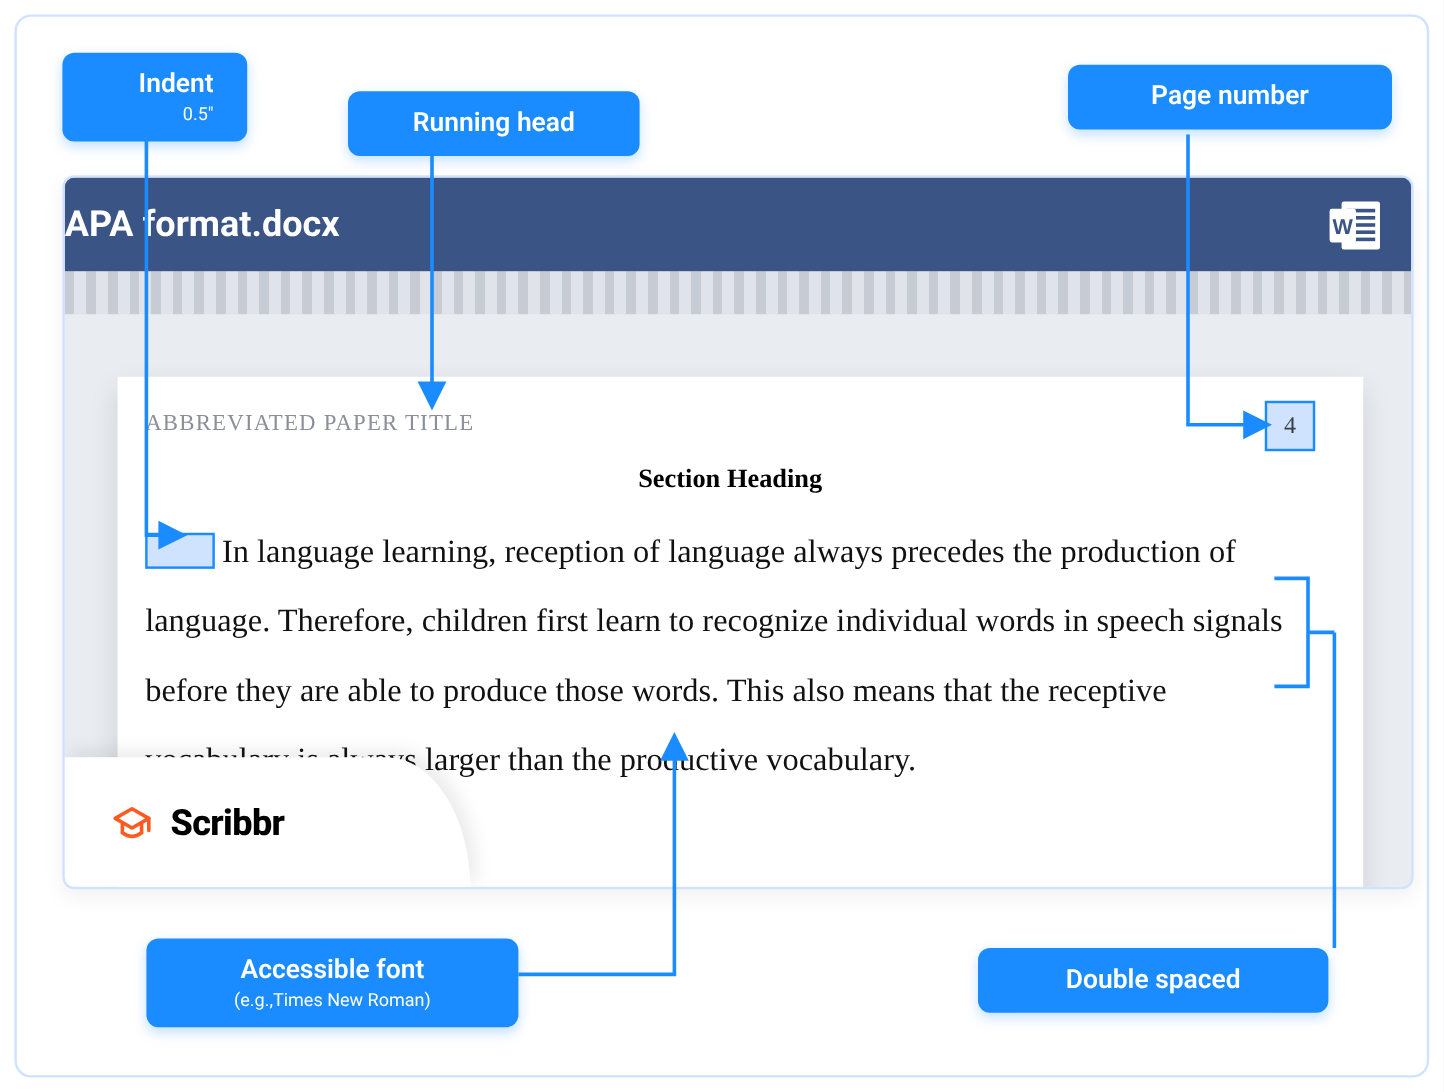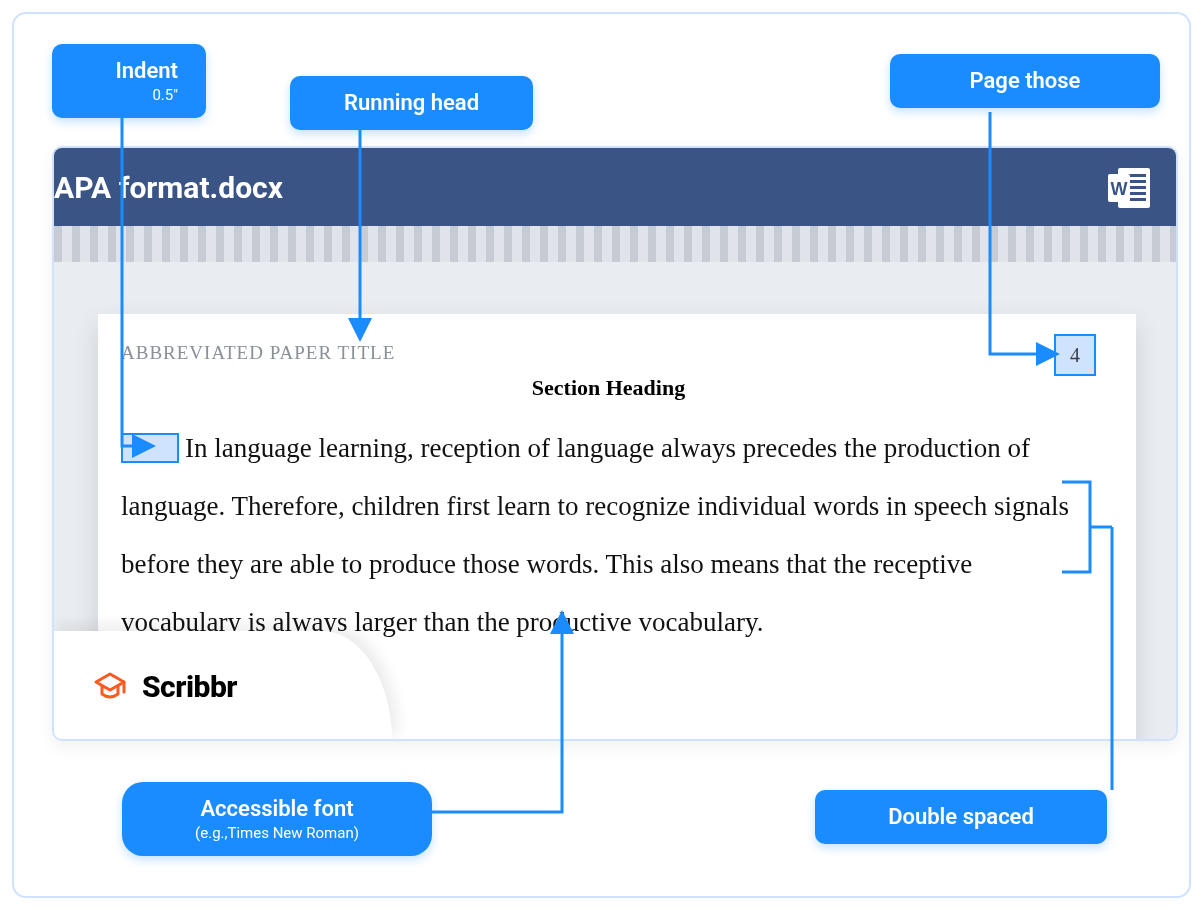--- a/index.html
+++ b/index.html
@@ -113,21 +113,21 @@
     font-family: "Times New Roman", Times, serif;
     font-size: 20px;
     display: flex;
     align-items: center;
     justify-content: center;
   }
   .section-heading {
     text-align: center;
     font-weight: 700;
     font-size: 22px;
-    margin-top: 11px;
+    margin-top: 22px;
     font-family: "Times New Roman", Times, serif;
   }
   .body-text {
     font-size: 27px;
     line-height: 2.15;
     margin-top: 18px;
     font-family: "Times New Roman", Times, serif;
     color: #111;
   }
   .indent-box {
@@ -180,21 +180,21 @@
   <div class="pill" style="left:38px; top:30px; width:154px;text-align:right;">
     <span>Indent</span>
     <span class="sub">0.5"</span>
   </div>
 
   <div class="pill" style="left:276px; top:40px; width:243px;margin-top:22px;">
     <span>Running head</span>
   </div>
 
   <div class="pill" style="left:876px; top:40px; width:270px;">
-    <span>Page those</span>
+    <span>Page number</span>
   </div>
 
   <div class="doc-window">
     <div class="titlebar">
       <span class="title">APA format.docx</span>
       <svg class="word-icon" viewBox="0 0 48 48">
         <rect x="12" y="4" width="32" height="40" rx="2" fill="#fff"></rect>
         <rect x="16" y="10" width="24" height="3" fill="#3b5486"></rect>
         <rect x="16" y="16" width="24" height="3" fill="#3b5486"></rect>
         <rect x="16" y="22" width="24" height="3" fill="#3b5486"></rect>
@@ -220,21 +220,21 @@
         <svg width="36" height="36" viewBox="0 0 36 36">
           <path d="M4 14 L18 6 L32 14 L18 22 Z" fill="none" stroke="#ff5a1f" stroke-width="3" stroke-linejoin="round"></path>
           <path d="M10 18 L10 26 Q18 32 26 26 L26 18" fill="none" stroke="#ff5a1f" stroke-width="3" stroke-linecap="round"></path>
           <line x1="32" y1="14" x2="32" y2="24" stroke="#ff5a1f" stroke-width="3" stroke-linecap="round"></line>
         </svg>
         <span class="scribbr-logo-text">Scribbr</span>
       </div>
     </div>
   </div>
 
-  <div class="pill" style="left:108px; top:768px; width:310px;border-radius:21px;">
+  <div class="pill" style="left:108px; top:768px; width:310px;">
     <span>Accessible font</span>
     <span class="sub">(e.g.,Times New Roman)</span>
   </div>
 
   <div class="pill" style="left:784px; top:776px; width:292px;margin-left:17px;">
     <span>Double spaced</span>
   </div>
 
   <svg width="1179" height="886" style="position:absolute;left:0;top:0;pointer-events:none;">
     <defs>

